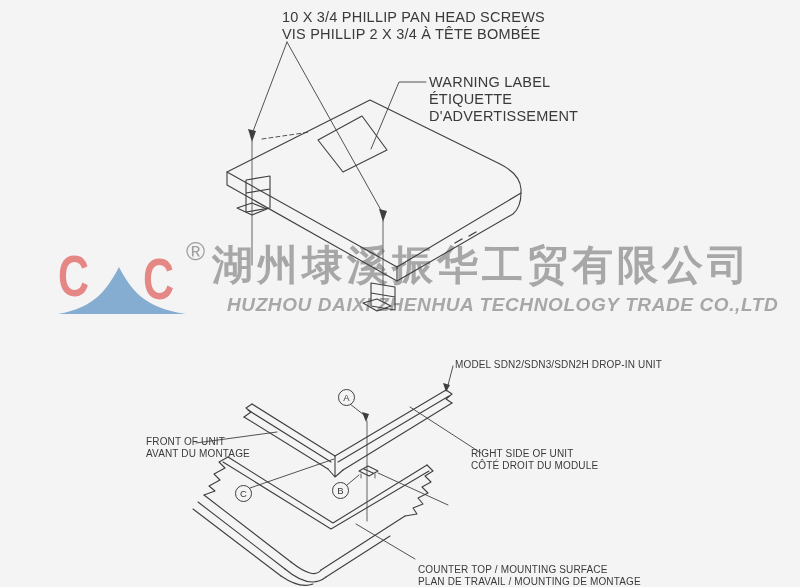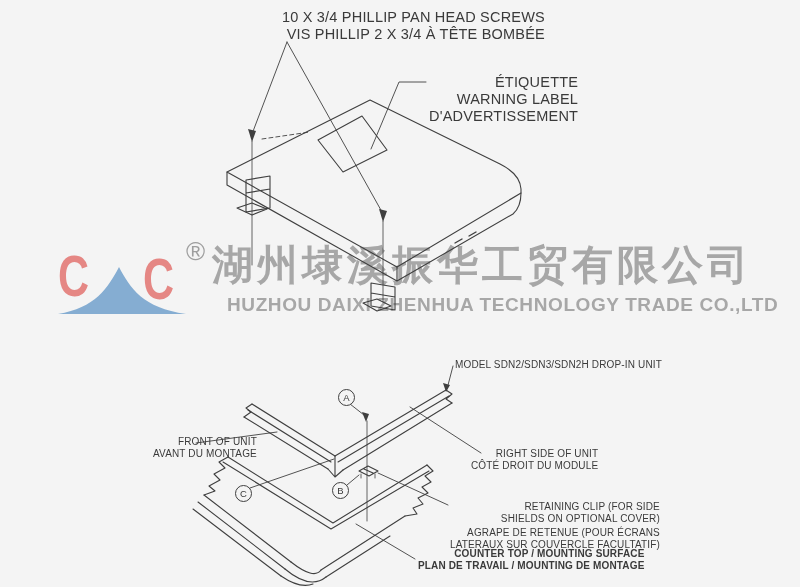--- a/index.html
+++ b/index.html
@@ -23,39 +23,39 @@
   .wm-c{
     color:#e58784;font-weight:bold;font-size:58px;line-height:1;
     transform:scaleX(0.74);transform-origin:left top;
   }
   .wm-reg{color:#9e9e9e;font-size:26px;line-height:1;}
   .wm-cn{
     color:#a7a7a7;font-weight:bold;font-size:41px;line-height:1;letter-spacing:4px;
     font-family:"DejaVu Sans","Liberation Sans",sans-serif;
   }
   .wm-en{color:#a7a7a7;font-weight:bold;font-size:19px;line-height:1;letter-spacing:0.6px;}
-  .diagram-text{z-index:5;text-align:right;}
+  .diagram-text{z-index:5;}
 </style>
 </head>
 <body>
 
 <div class="stage">
 
   <div class="wm" style="left:58px;top:247px;">
     <span class="wm-c" style="display:inline-block">C</span>
   </div>
   <svg class="wm" style="left:55px;top:260px;z-index:2" width="140" height="60" viewBox="0 0 140 60">
     <path d="M3,54 C40,48 53,28 64,7 C75,28 88,48 131,54 Z" fill="#85add2"></path>
   </svg>
   <div class="wm" style="left:143px;top:250px;z-index:3">
     <span class="wm-c" style="display:inline-block">C</span>
   </div>
   <div class="wm wm-reg" style="left:186px;top:238px;">®</div>
   <div class="wm wm-cn" style="left:212px;top:245px;">湖州埭溪振华工贸有限公司</div>
-  <div class="wm wm-en" style="left:227px;top:295px;">HUZHOU DAIXI ZHENHUA TECHNOLOGY TRADE CO.,LTD</div>
+  <div class="wm wm-en" style="left:227px;top:295px;font-style:italic;">HUZHOU DAIXI ZHENHUA TECHNOLOGY TRADE CO.,LTD</div>
 
   <svg class="art" width="800" height="587" viewBox="0 0 800 587" style="z-index:4" fill="none" stroke="#3f3f3f" stroke-width="1.1" stroke-linejoin="round" stroke-linecap="round">
 
     <g>
 
       <path d="M227,172 L370,100 L500,164 Q520,174 521,189 L521,193 L397,267 Z"></path>
 
       <path d="M227,172 L227,185 M227,185 L397,281 M397,267 L397,281 M397,281 L513,214 Q521,207 521,193"></path>
 
       <path d="M455,243 L462,239 M469,236 L476,232" stroke-width="1.4"></path>
@@ -127,44 +127,37 @@
       <path d="M448,505 L378,473" stroke-width="0.9"></path>
       <path d="M415,559 L356,524" stroke-width="0.9"></path>
     </g>
   </svg>
 
   <div class="lbl lbl-lg diagram-text" style="left:282px;top:9px;">
     <div>10 X 3/4 PHILLIP PAN HEAD SCREWS</div>
     <div>VIS PHILLIP 2 X 3/4 À TÊTE BOMBÉE</div>
   </div>
   <div class="lbl lbl-lg diagram-text" style="left:429px;top:74px;">
+    <div>WARNING LABEL</div>
     <div>ÉTIQUETTE</div>
-    <div>WARNING LABEL</div>
     <div>D'ADVERTISSEMENT</div>
   </div>
 
   <div class="lbl lbl-sm diagram-text" style="left:455px;top:359px;">
     <div>MODEL SDN2/SDN3/SDN2H DROP-IN UNIT</div>
   </div>
-  <div class="lbl lbl-sm diagram-text" style="left:153px;top:436px;">
+  <div class="lbl lbl-sm diagram-text" style="left:146px;top:436px;">
     <div>FRONT OF UNIT</div>
     <div>AVANT DU MONTAGE</div>
   </div>
   <div class="lbl lbl-sm diagram-text" style="left:471px;top:448px;">
     <div>RIGHT SIDE OF UNIT</div>
     <div>CÔTÉ DROIT DU MODULE</div>
   </div>
-  <div class="lbl lbl-sm diagram-text" style="left:450px;top:501px;">
-    <div>RETAINING CLIP (FOR SIDE</div>
-    <div>SHIELDS ON OPTIONAL COVER)</div>
-    <span class="gap"></span>
-    <div>AGRAPE DE RETENUE (POUR ÉCRANS</div>
-    <div>LATERAUX SUR COUVERCLE FACULTATIF)</div>
-  </div>
-  <div class="lbl lbl-sm diagram-text" style="left:418px;top:548px;font-weight:bold;">
+  <div class="lbl lbl-sm diagram-text" style="left:418px;top:564px;">
     <div>COUNTER TOP / MOUNTING SURFACE</div>
     <div>PLAN DE TRAVAIL / MOUNTING DE MONTAGE</div>
   </div>
 
   <div class="callout" style="left:338px;top:389px;">A</div>
   <div class="callout" style="left:332px;top:482px;">B</div>
   <div class="callout" style="left:235px;top:485px;">C</div>
 
 </div>
 

